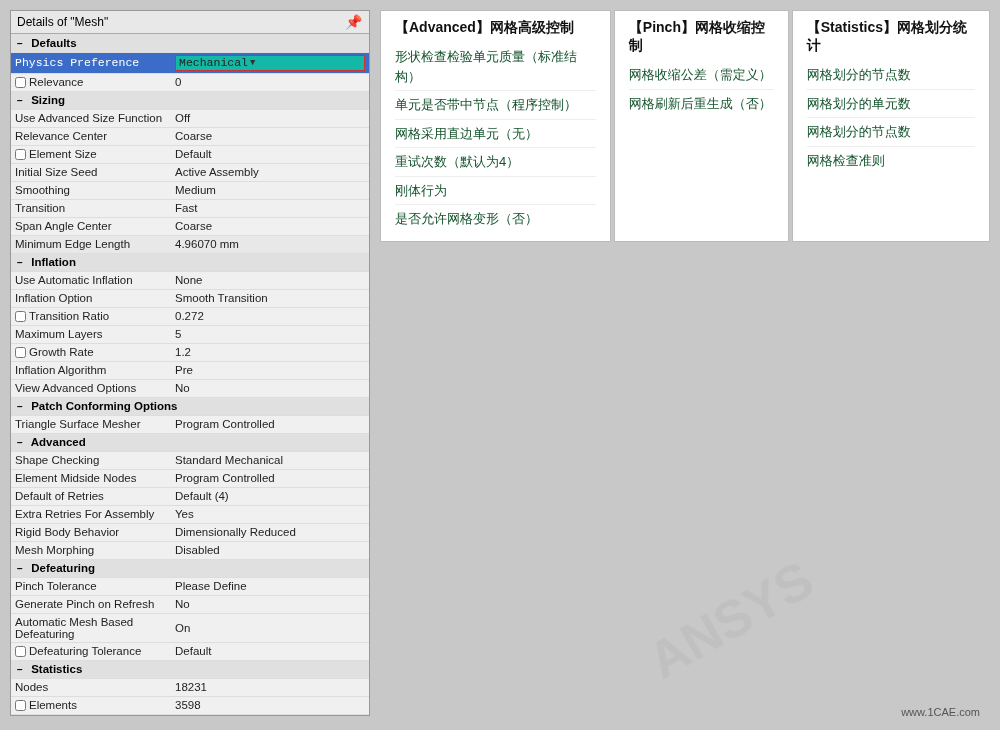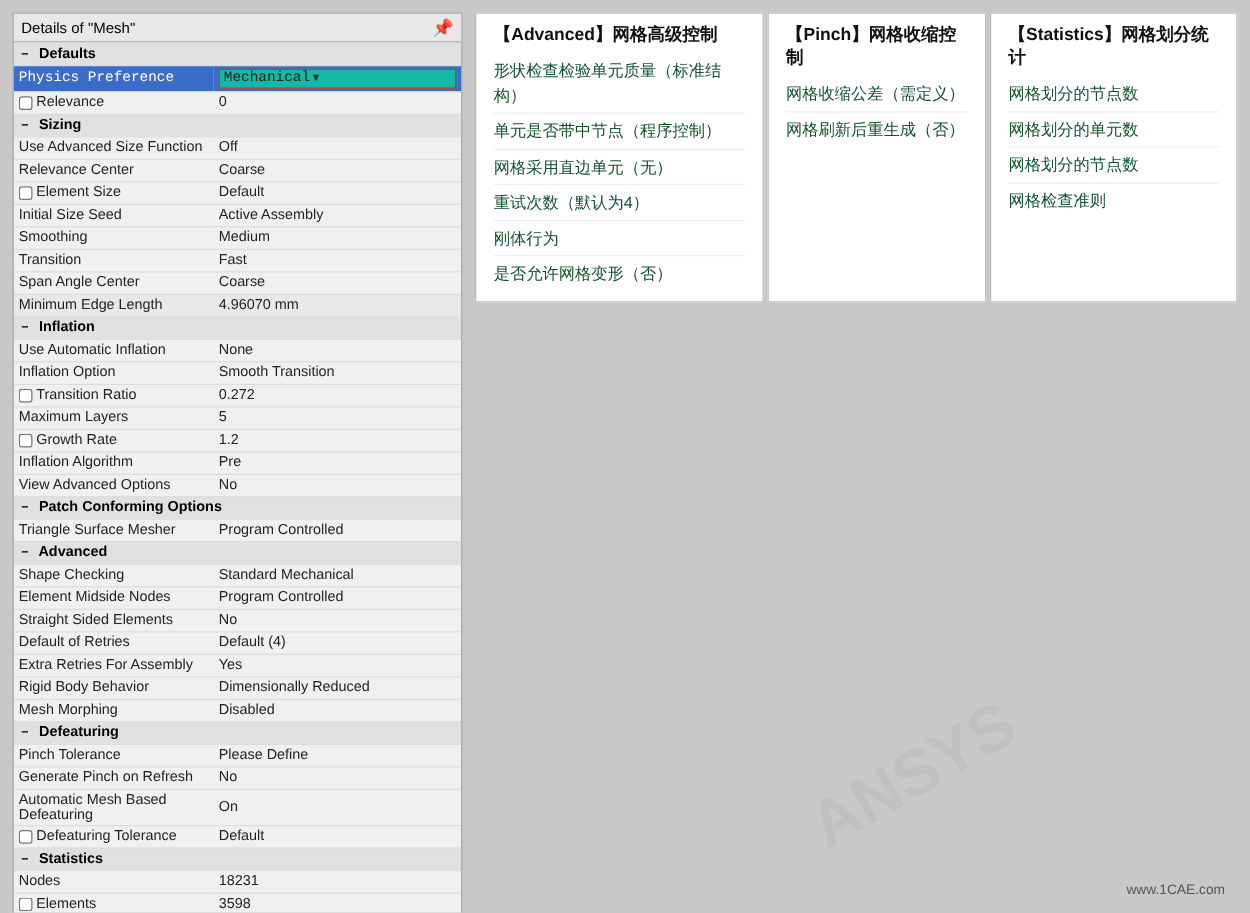--- a/index.html
+++ b/index.html
@@ -303,24 +303,20 @@
           <span>Advanced</span>
         </td>
       </tr>
       <tr>
         <td class="label-cell">Shape Checking</td>
         <td class="value-cell">Standard Mechanical</td>
       </tr>
       <tr>
         <td class="label-cell">Element Midside Nodes</td>
         <td class="value-cell">Program Controlled</td>
-      </tr>
-      <tr>
-        <td class="label-cell">Straight Sided Elements</td>
-        <td class="value-cell">No</td>
       </tr>
       <tr>
         <td class="label-cell">Default of Retries</td>
         <td class="value-cell">Default (4)</td>
       </tr>
       <tr>
         <td class="label-cell">Extra Retries For Assembly</td>
         <td class="value-cell">Yes</td>
       </tr>
       <tr>

